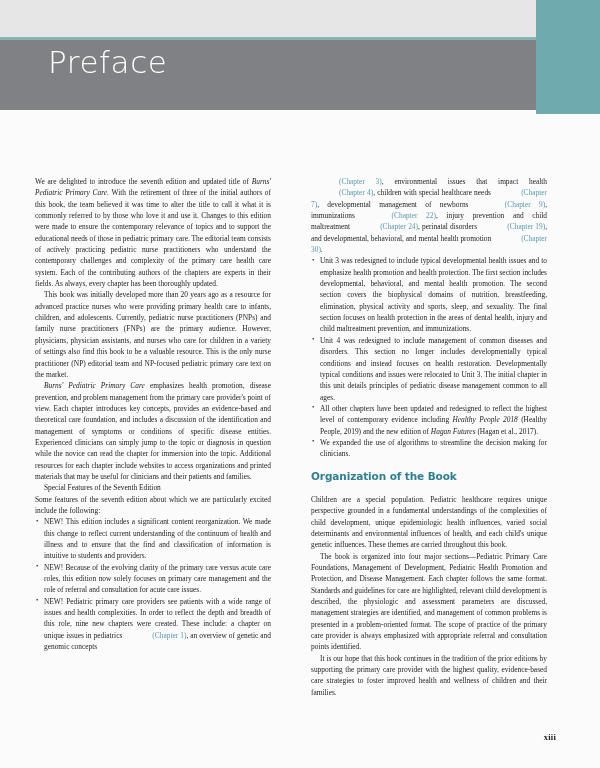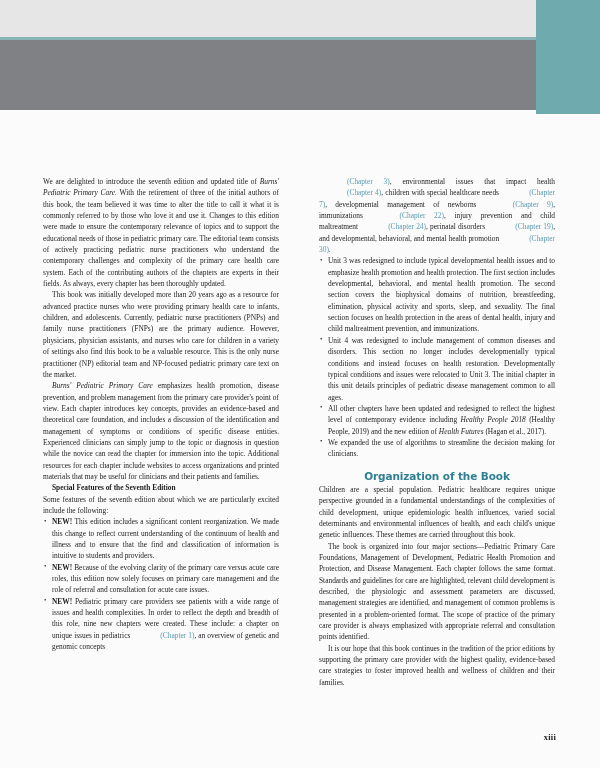--- a/index.html
+++ b/index.html
@@ -64,21 +64,21 @@
     font-weight: 300;
     font-size: 31px;
     letter-spacing: 0.6px;
     color: #ffffff;
     line-height: 1;
   }
 
   
   .cols {
     position: absolute;
-    left: 43px;
+    left: 35px;
     top: 176px;
     width: 512px;
     height: 540px;
     display: flex;
     gap: 40px;
   }
   .col {
     width: 243px;
     font-size: 7.4px;
     line-height: 11.35px;
@@ -92,21 +92,21 @@
   }
   .col p.noind {
     text-indent: 0;
   }
   .col p.runon {
     text-indent: 0;
   }
 
   
   .runin {
-    font-weight: bold;
+    font-weight: normal;
   }
   .ital {
     font-style: italic;
   }
   .lnk {
     color: #5a9ab0;
     padding-left: 28px;
   }
 
   
@@ -123,32 +123,32 @@
   }
   ul.bl > li::before {
     content: "\2022";
     position: absolute;
     left: 1px;
     top: -0.5px;
     font-size: 7px;
     color: #2b2b2b;
   }
   .new {
-    font-weight: bold;
+    font-weight: normal;
   }
 
   
   h2.sec {
     font-family: "DejaVu Sans", "Liberation Sans", sans-serif;
     font-size: 10.5px;
     font-weight: bold;
     color: #2f7f93;
-    margin: 11px 0 2px 0;
+    margin: 11px 0 12px 0;
     letter-spacing: -0.1px;
-    text-align: center;
+    text-align: left;
   }
 
   
   .folio {
     position: absolute;
     right: 44px;
     bottom: 26px;
     font-family: "Liberation Serif", "DejaVu Serif", serif;
     font-weight: bold;
     font-size: 8.5px;
@@ -159,20 +159,21 @@
 </style>
 </head>
 <body>
 
 <div class="page">
 
   <div class="hdr-top"></div>
   <div class="hdr-rule"></div>
   <div class="hdr-gray"></div>
   <div class="hdr-teal"></div>
+  <div class="hdr-title">Preface</div>
 
   <div class="cols">
 
     <div class="col">
 
       <p class="noind"><span>We are delighted to introduce the seventh edition and updated title of </span><span class="ital">Burns' Pediatric Primary Care.</span><span> With the retirement of three of the initial authors of this book, the team believed it was time to alter the title to call it what it is commonly referred to by those who love it and use it. Changes to this edition were made to ensure the contemporary relevance of topics and to support the educational needs of those in pediatric primary care. The editorial team consists of actively practicing pediatric nurse practitioners who understand the contemporary challenges and complexity of the primary care health care system. Each of the contributing authors of the chapters are experts in their fields. As always, every chapter has been thoroughly updated.</span></p>
 
       <p>This book was initially developed more than 20 years ago as a resource for advanced practice nurses who were providing primary health care to infants, children, and adolescents. Currently, pediatric nurse practitioners (PNPs) and family nurse practitioners (FNPs) are the primary audience. However, physicians, physician assistants, and nurses who care for children in a variety of settings also find this book to be a valuable resource. This is the only nurse practitioner (NP) editorial team and NP-focused pediatric primary care text on the market.</p>
 
       <p><span class="ital">Burns' Pediatric Primary Care</span><span> emphasizes health promotion, disease prevention, and problem management from the primary care provider's point of view. Each chapter introduces key concepts, provides an evidence-based and theoretical care foundation, and includes a discussion of the identification and management of symptoms or conditions of specific disease entities. Experienced clinicians can simply jump to the topic or diagnosis in question while the novice can read the chapter for immersion into the topic. Additional resources for each chapter include websites to access organizations and printed materials that may be useful for clinicians and their patients and families.</span></p>
@@ -188,21 +189,21 @@
       </ul>
     </div>
 
     <div class="col">
 
       <p class="runon"><span class="lnk">(Chapter 3)</span><span>, environmental issues that impact health </span><span class="lnk">(Chapter 4)</span><span>, children with special healthcare needs </span><span class="lnk">(Chapter 7)</span><span>, developmental management of newborns </span><span class="lnk">(Chapter 9)</span><span>, immunizations </span><span class="lnk">(Chapter 22)</span><span>, injury prevention and child maltreatment </span><span class="lnk">(Chapter 24)</span><span>, perinatal disorders </span><span class="lnk">(Chapter 19)</span><span>, and developmental, behavioral, and mental health promotion </span><span class="lnk">(Chapter 30)</span><span>.</span></p>
 
       <ul class="bl">
         <li>Unit 3 was redesigned to include typical developmental health issues and to emphasize health promotion and health protection. The first section includes developmental, behavioral, and mental health promotion. The second section covers the biophysical domains of nutrition, breastfeeding, elimination, physical activity and sports, sleep, and sexuality. The final section focuses on health protection in the areas of dental health, injury and child maltreatment prevention, and immunizations.</li>
         <li>Unit 4 was redesigned to include management of common diseases and disorders. This section no longer includes developmentally typical conditions and instead focuses on health restoration. Developmentally typical conditions and issues were relocated to Unit 3. The initial chapter in this unit details principles of pediatric disease management common to all ages.</li>
-        <li><span>All other chapters have been updated and redesigned to reflect the highest level of contemporary evidence including </span><span class="ital">Healthy People 2018</span><span> (Healthy People, 2019) and the new edition of </span><span class="ital">Health Futures</span><span> (Hagan et al., 2017).</span></li>
+        <li><span>All other chapters have been updated and redesigned to reflect the highest level of contemporary evidence including </span><span class="ital">Healthy People 2018</span><span> (Healthy People, 2019) and the new edition of </span><span class="ital">Hagan Futures</span><span> (Hagan et al., 2017).</span></li>
         <li>We expanded the use of algorithms to streamline the decision making for clinicians.</li>
       </ul>
 
       <h2 class="sec">Organization of the Book</h2>
 
       <p class="noind">Children are a special population. Pediatric healthcare requires unique perspective grounded in a fundamental understandings of the complexities of child development, unique epidemiologic health influences, varied social determinants and environmental influences of health, and each child's unique genetic influences. These themes are carried throughout this book.</p>
       <p>The book is organized into four major sections—Pediatric Primary Care Foundations, Management of Development, Pediatric Health Promotion and Protection, and Disease Management. Each chapter follows the same format. Standards and guidelines for care are highlighted, relevant child development is described, the physiologic and assessment parameters are discussed, management strategies are identified, and management of common problems is presented in a problem-oriented format. The scope of practice of the primary care provider is always emphasized with appropriate referral and consultation points identified.</p>
       <p>It is our hope that this book continues in the tradition of the prior editions by supporting the primary care provider with the highest quality, evidence-based care strategies to foster improved health and wellness of children and their families.</p>
     </div>
   </div>

